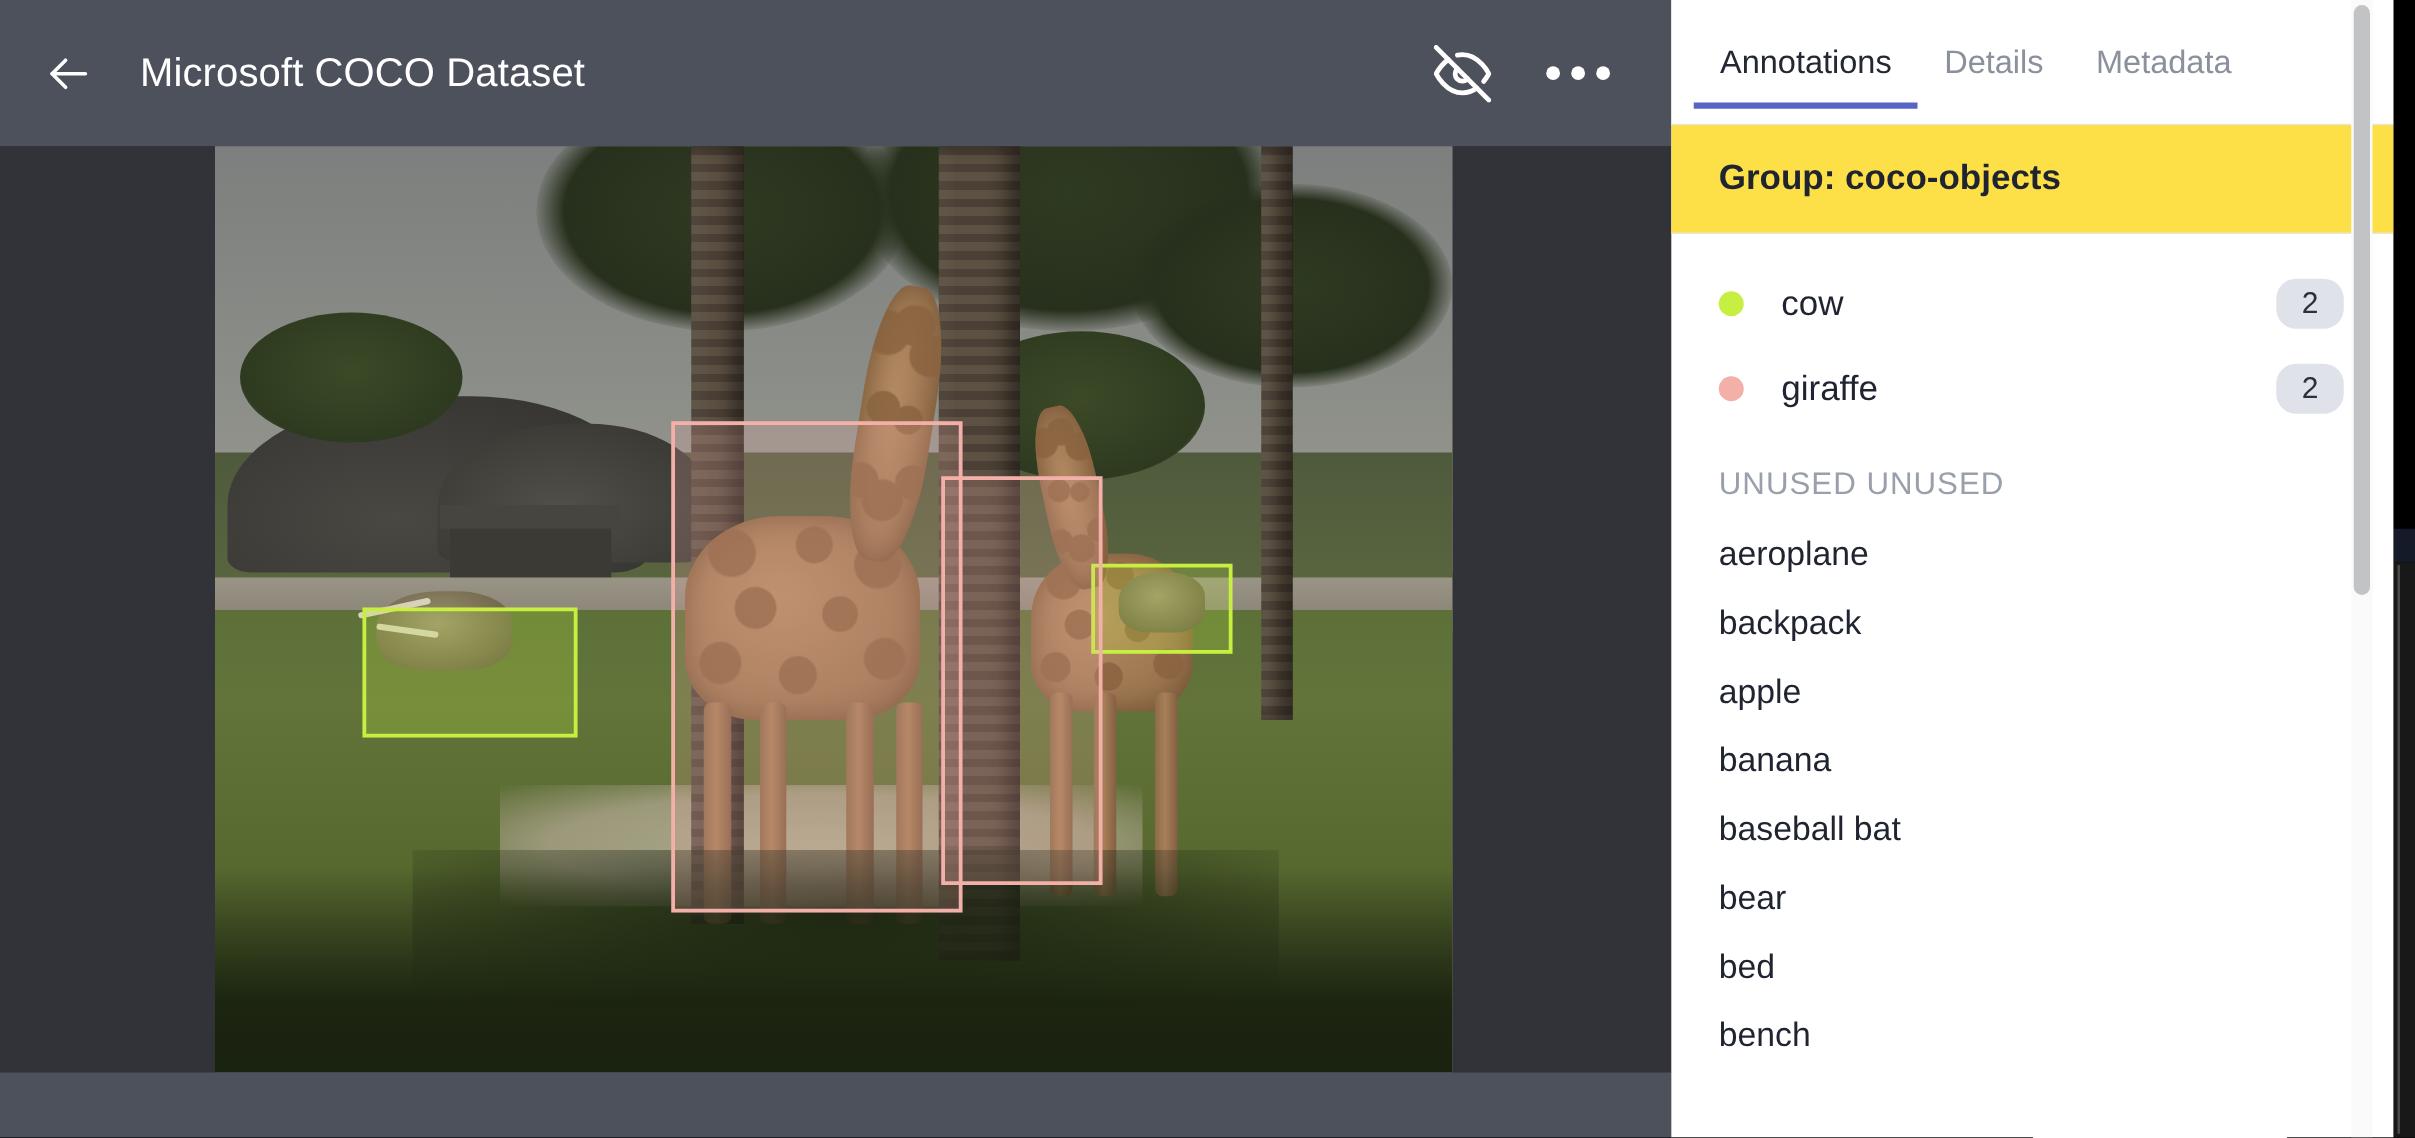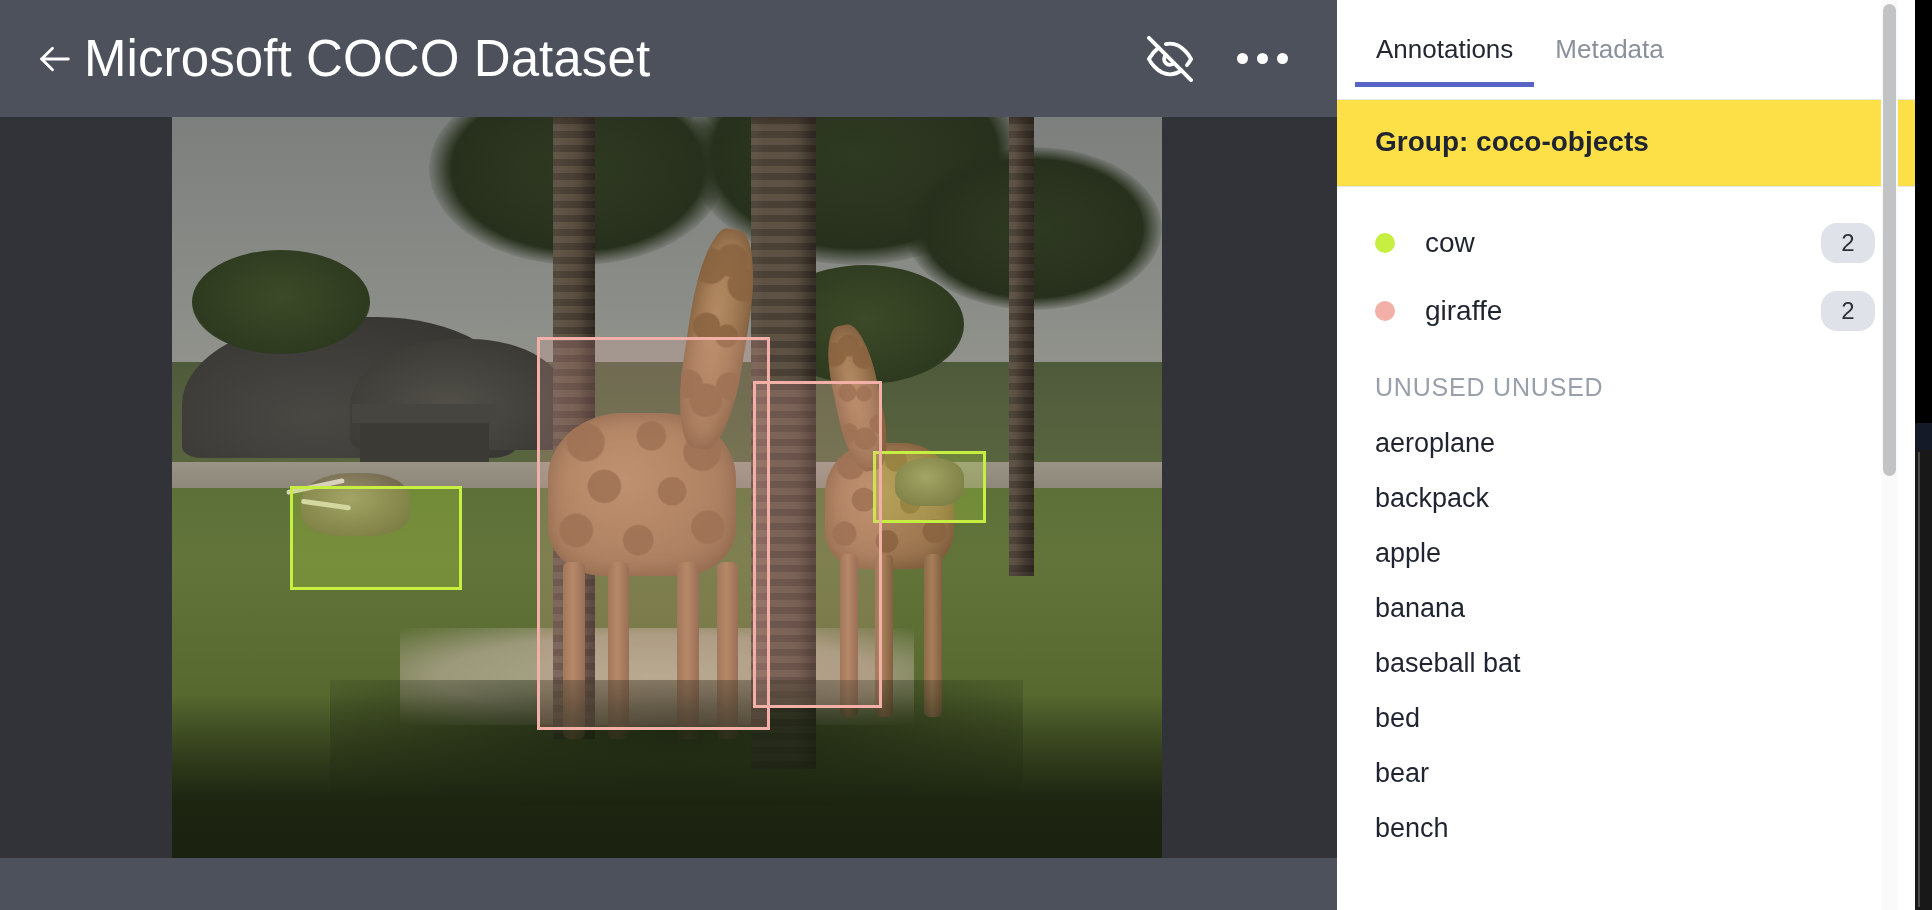--- a/index.html
+++ b/index.html
@@ -24,22 +24,23 @@
     background: #4d515c;
     display: flex; align-items: center;
   }
   .back-btn {
     width: 58px; height: 58px;
     margin-left: 26px;
     display: flex; align-items: center; justify-content: center;
     cursor: pointer; border-radius: 50%;
   }
   .topbar-title {
+    margin-left: 28px;
     color: #ffffff;
-    font-size: 51px;
+    font-size: 32px;
     font-weight: 400;
     letter-spacing: .1px;
     white-space: nowrap;
   }
   .topbar-actions {
     margin-left: auto;
     display: flex; align-items: center;
     gap: 38px;
     margin-right: 48px;
   }
@@ -367,20 +368,21 @@
       </div>
     </div>
 
     <div class="footerbar"></div>
   </div>
 
   <div class="panel">
 
     <div class="tabs">
       <div class="tab active">Annotations</div>
+      <div class="tab">Details</div>
       <div class="tab">Metadata</div>
     </div>
 
     <div class="group-header">Group: coco-objects</div>
 
     <div class="class-list">
       <div class="class-row">
         <span class="swatch" style="background:#c6ef41"></span>
         <span class="class-name">cow</span>
         <span class="count-badge">2</span>
@@ -393,22 +395,22 @@
     </div>
 
     <div class="section-title">UNUSED UNUSED</div>
 
     <div>
       <div class="unused-row">aeroplane</div>
       <div class="unused-row">backpack</div>
       <div class="unused-row">apple</div>
       <div class="unused-row">banana</div>
       <div class="unused-row">baseball bat</div>
+      <div class="unused-row">bear</div>
       <div class="unused-row">bed</div>
-      <div class="unused-row">bear</div>
       <div class="unused-row">bench</div>
 
     </div>
 
     <div class="scrollbar-track"></div>
     <div class="scrollbar-thumb"></div>
   </div>
 
   <div class="edge-strip">
     <div class="band1"></div>

